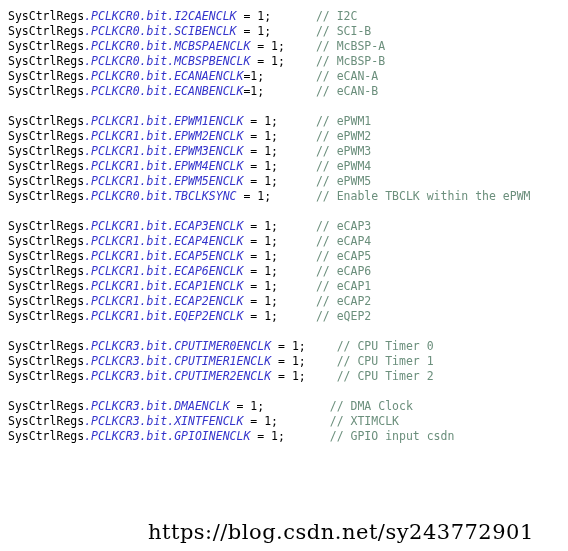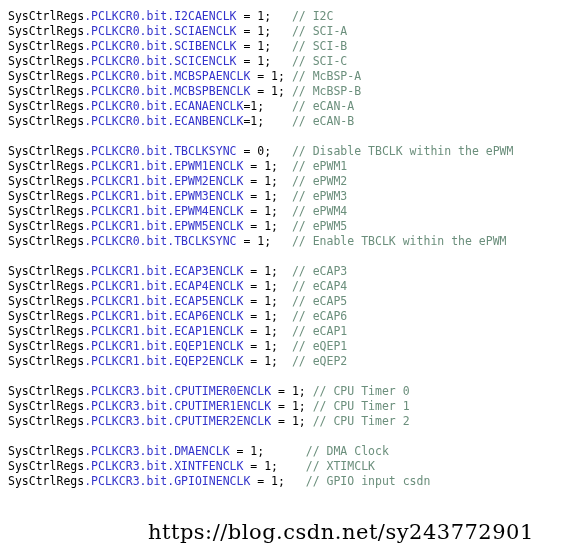--- a/index.html
+++ b/index.html
@@ -26,66 +26,63 @@
     line-height: 15px;
     padding-left: 8px;
     font-size: 11.5px;
     white-space: pre;
     letter-spacing: 0px;
   }
   .code-line.blank {
     height: 15px;
   }
   .tok-obj   { color: #000000; }
-  .tok-mem   { color: #3333cc; }
+  .tok-mem   { color: #3333cc; font-style: italic; }
   .tok-op    { color: #000000; }
   .tok-punct { color: #000000; }
-  .tok-comment { color: #6b8f7c; }
+  .tok-comment { color: #6b8f7c; margin-left: 24px; }
 
   #watermark {
     position: absolute;
     left: 148px;
     top: 520px;
     font-family: "DejaVu Serif", "Liberation Serif", serif;
     font-size: 21px;
     line-height: 24px;
     color: #000000;
     white-space: pre;
     letter-spacing: 0.5px;
     pointer-events: none;
     user-select: none;
   }
 </style>
 </head>
 <body>
 
 <div id="code-viewer">
     <div class="code-line"><span class="tok-obj">SysCtrlRegs</span><span class="tok-mem">.PCLKCR0.bit.I2CAENCLK</span><span class="tok-op"> = 1;</span><span class="tok-punct">   </span><span class="tok-comment">// I2C</span></div>
-    <div class="code-line"><span class="tok-obj">SysCtrlRegs</span><span class="tok-mem">.PCLKCR0.bit.SCIAENCLK</span><span class="tok-op"> = 1;</span><span class="tok-punct">   </span><span class="tok-comment">// SCI-A</span></div>
     <div class="code-line"><span class="tok-obj">SysCtrlRegs</span><span class="tok-mem">.PCLKCR0.bit.SCIBENCLK</span><span class="tok-op"> = 1;</span><span class="tok-punct">   </span><span class="tok-comment">// SCI-B</span></div>
-    <div class="code-line"><span class="tok-obj">SysCtrlRegs</span><span class="tok-mem">.PCLKCR0.bit.SCICENCLK</span><span class="tok-op"> = 1;</span><span class="tok-punct">   </span><span class="tok-comment">// SCI-C</span></div>
     <div class="code-line"><span class="tok-obj">SysCtrlRegs</span><span class="tok-mem">.PCLKCR0.bit.MCBSPAENCLK</span><span class="tok-op"> = 1;</span><span class="tok-punct"> </span><span class="tok-comment">// McBSP-A</span></div>
     <div class="code-line"><span class="tok-obj">SysCtrlRegs</span><span class="tok-mem">.PCLKCR0.bit.MCBSPBENCLK</span><span class="tok-op"> = 1;</span><span class="tok-punct"> </span><span class="tok-comment">// McBSP-B</span></div>
     <div class="code-line"><span class="tok-obj">SysCtrlRegs</span><span class="tok-mem">.PCLKCR0.bit.ECANAENCLK</span><span class="tok-op">=1;</span><span class="tok-punct">    </span><span class="tok-comment">// eCAN-A</span></div>
     <div class="code-line"><span class="tok-obj">SysCtrlRegs</span><span class="tok-mem">.PCLKCR0.bit.ECANBENCLK</span><span class="tok-op">=1;</span><span class="tok-punct">    </span><span class="tok-comment">// eCAN-B</span></div>
     <div class="code-line blank">&nbsp;</div>
-    <div class="code-line"><span class="tok-obj">SysCtrlRegs</span><span class="tok-mem">.PCLKCR0.bit.TBCLKSYNC</span><span class="tok-op"> = 0;</span><span class="tok-punct">   </span><span class="tok-comment">// Disable TBCLK within the ePWM</span></div>
     <div class="code-line"><span class="tok-obj">SysCtrlRegs</span><span class="tok-mem">.PCLKCR1.bit.EPWM1ENCLK</span><span class="tok-op"> = 1;</span><span class="tok-punct">  </span><span class="tok-comment">// ePWM1</span></div>
     <div class="code-line"><span class="tok-obj">SysCtrlRegs</span><span class="tok-mem">.PCLKCR1.bit.EPWM2ENCLK</span><span class="tok-op"> = 1;</span><span class="tok-punct">  </span><span class="tok-comment">// ePWM2</span></div>
     <div class="code-line"><span class="tok-obj">SysCtrlRegs</span><span class="tok-mem">.PCLKCR1.bit.EPWM3ENCLK</span><span class="tok-op"> = 1;</span><span class="tok-punct">  </span><span class="tok-comment">// ePWM3</span></div>
     <div class="code-line"><span class="tok-obj">SysCtrlRegs</span><span class="tok-mem">.PCLKCR1.bit.EPWM4ENCLK</span><span class="tok-op"> = 1;</span><span class="tok-punct">  </span><span class="tok-comment">// ePWM4</span></div>
     <div class="code-line"><span class="tok-obj">SysCtrlRegs</span><span class="tok-mem">.PCLKCR1.bit.EPWM5ENCLK</span><span class="tok-op"> = 1;</span><span class="tok-punct">  </span><span class="tok-comment">// ePWM5</span></div>
     <div class="code-line"><span class="tok-obj">SysCtrlRegs</span><span class="tok-mem">.PCLKCR0.bit.TBCLKSYNC</span><span class="tok-op"> = 1;</span><span class="tok-punct">   </span><span class="tok-comment">// Enable TBCLK within the ePWM</span></div>
     <div class="code-line blank">&nbsp;</div>
     <div class="code-line"><span class="tok-obj">SysCtrlRegs</span><span class="tok-mem">.PCLKCR1.bit.ECAP3ENCLK</span><span class="tok-op"> = 1;</span><span class="tok-punct">  </span><span class="tok-comment">// eCAP3</span></div>
     <div class="code-line"><span class="tok-obj">SysCtrlRegs</span><span class="tok-mem">.PCLKCR1.bit.ECAP4ENCLK</span><span class="tok-op"> = 1;</span><span class="tok-punct">  </span><span class="tok-comment">// eCAP4</span></div>
     <div class="code-line"><span class="tok-obj">SysCtrlRegs</span><span class="tok-mem">.PCLKCR1.bit.ECAP5ENCLK</span><span class="tok-op"> = 1;</span><span class="tok-punct">  </span><span class="tok-comment">// eCAP5</span></div>
     <div class="code-line"><span class="tok-obj">SysCtrlRegs</span><span class="tok-mem">.PCLKCR1.bit.ECAP6ENCLK</span><span class="tok-op"> = 1;</span><span class="tok-punct">  </span><span class="tok-comment">// eCAP6</span></div>
     <div class="code-line"><span class="tok-obj">SysCtrlRegs</span><span class="tok-mem">.PCLKCR1.bit.ECAP1ENCLK</span><span class="tok-op"> = 1;</span><span class="tok-punct">  </span><span class="tok-comment">// eCAP1</span></div>
-    <div class="code-line"><span class="tok-obj">SysCtrlRegs</span><span class="tok-mem">.PCLKCR1.bit.EQEP1ENCLK</span><span class="tok-op"> = 1;</span><span class="tok-punct">  </span><span class="tok-comment">// eQEP1</span></div>
+    <div class="code-line"><span class="tok-obj">SysCtrlRegs</span><span class="tok-mem">.PCLKCR1.bit.ECAP2ENCLK</span><span class="tok-op"> = 1;</span><span class="tok-punct">  </span><span class="tok-comment">// eCAP2</span></div>
     <div class="code-line"><span class="tok-obj">SysCtrlRegs</span><span class="tok-mem">.PCLKCR1.bit.EQEP2ENCLK</span><span class="tok-op"> = 1;</span><span class="tok-punct">  </span><span class="tok-comment">// eQEP2</span></div>
     <div class="code-line blank">&nbsp;</div>
     <div class="code-line"><span class="tok-obj">SysCtrlRegs</span><span class="tok-mem">.PCLKCR3.bit.CPUTIMER0ENCLK</span><span class="tok-op"> = 1;</span><span class="tok-punct"> </span><span class="tok-comment">// CPU Timer 0</span></div>
     <div class="code-line"><span class="tok-obj">SysCtrlRegs</span><span class="tok-mem">.PCLKCR3.bit.CPUTIMER1ENCLK</span><span class="tok-op"> = 1;</span><span class="tok-punct"> </span><span class="tok-comment">// CPU Timer 1</span></div>
     <div class="code-line"><span class="tok-obj">SysCtrlRegs</span><span class="tok-mem">.PCLKCR3.bit.CPUTIMER2ENCLK</span><span class="tok-op"> = 1;</span><span class="tok-punct"> </span><span class="tok-comment">// CPU Timer 2</span></div>
     <div class="code-line blank">&nbsp;</div>
     <div class="code-line"><span class="tok-obj">SysCtrlRegs</span><span class="tok-mem">.PCLKCR3.bit.DMAENCLK</span><span class="tok-op"> = 1;</span><span class="tok-punct">      </span><span class="tok-comment">// DMA Clock</span></div>
     <div class="code-line"><span class="tok-obj">SysCtrlRegs</span><span class="tok-mem">.PCLKCR3.bit.XINTFENCLK</span><span class="tok-op"> = 1;</span><span class="tok-punct">    </span><span class="tok-comment">// XTIMCLK</span></div>
     <div class="code-line"><span class="tok-obj">SysCtrlRegs</span><span class="tok-mem">.PCLKCR3.bit.GPIOINENCLK</span><span class="tok-op"> = 1;</span><span class="tok-punct">   </span><span class="tok-comment">// GPIO input csdn</span></div>
   </div>

